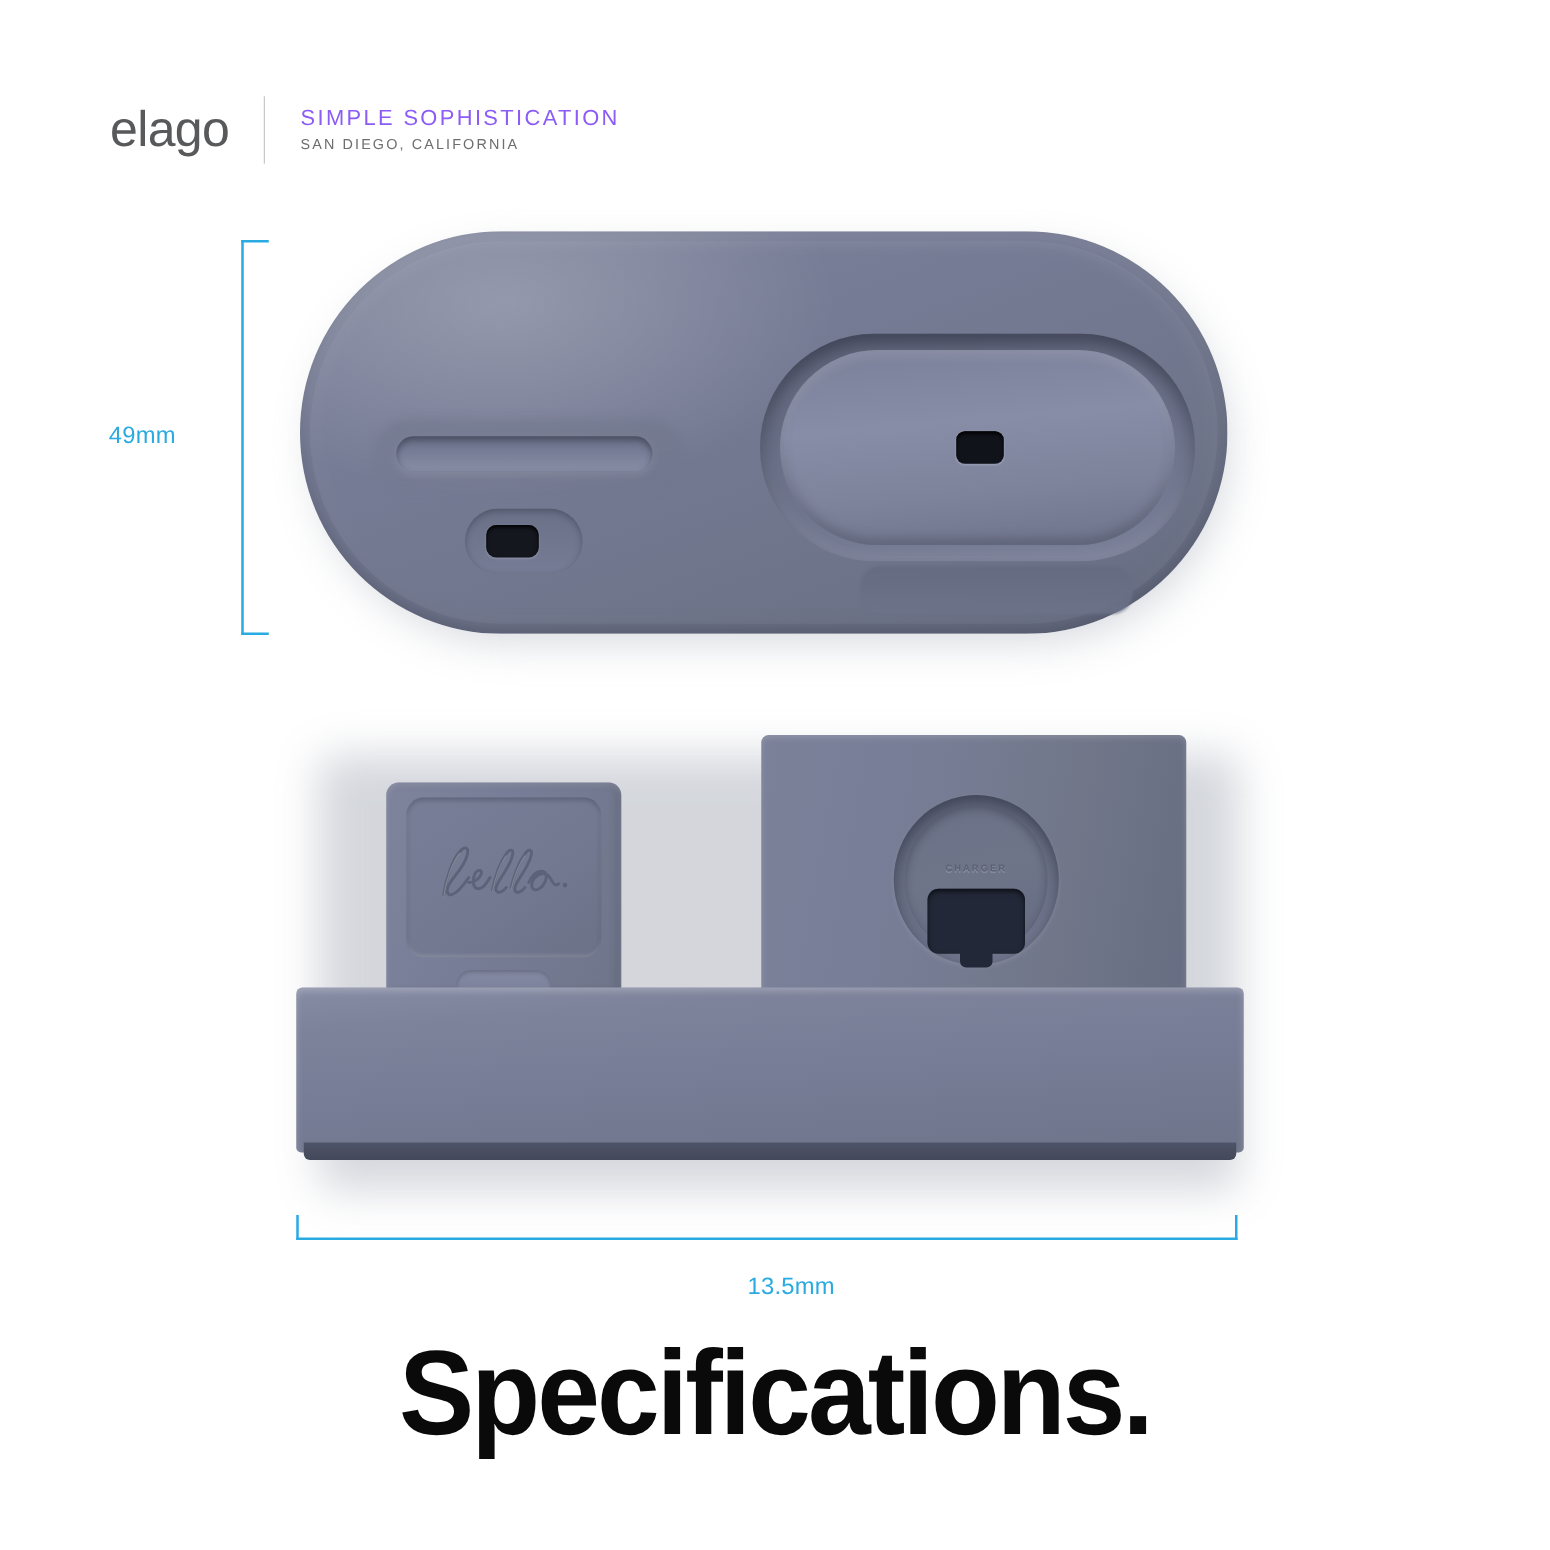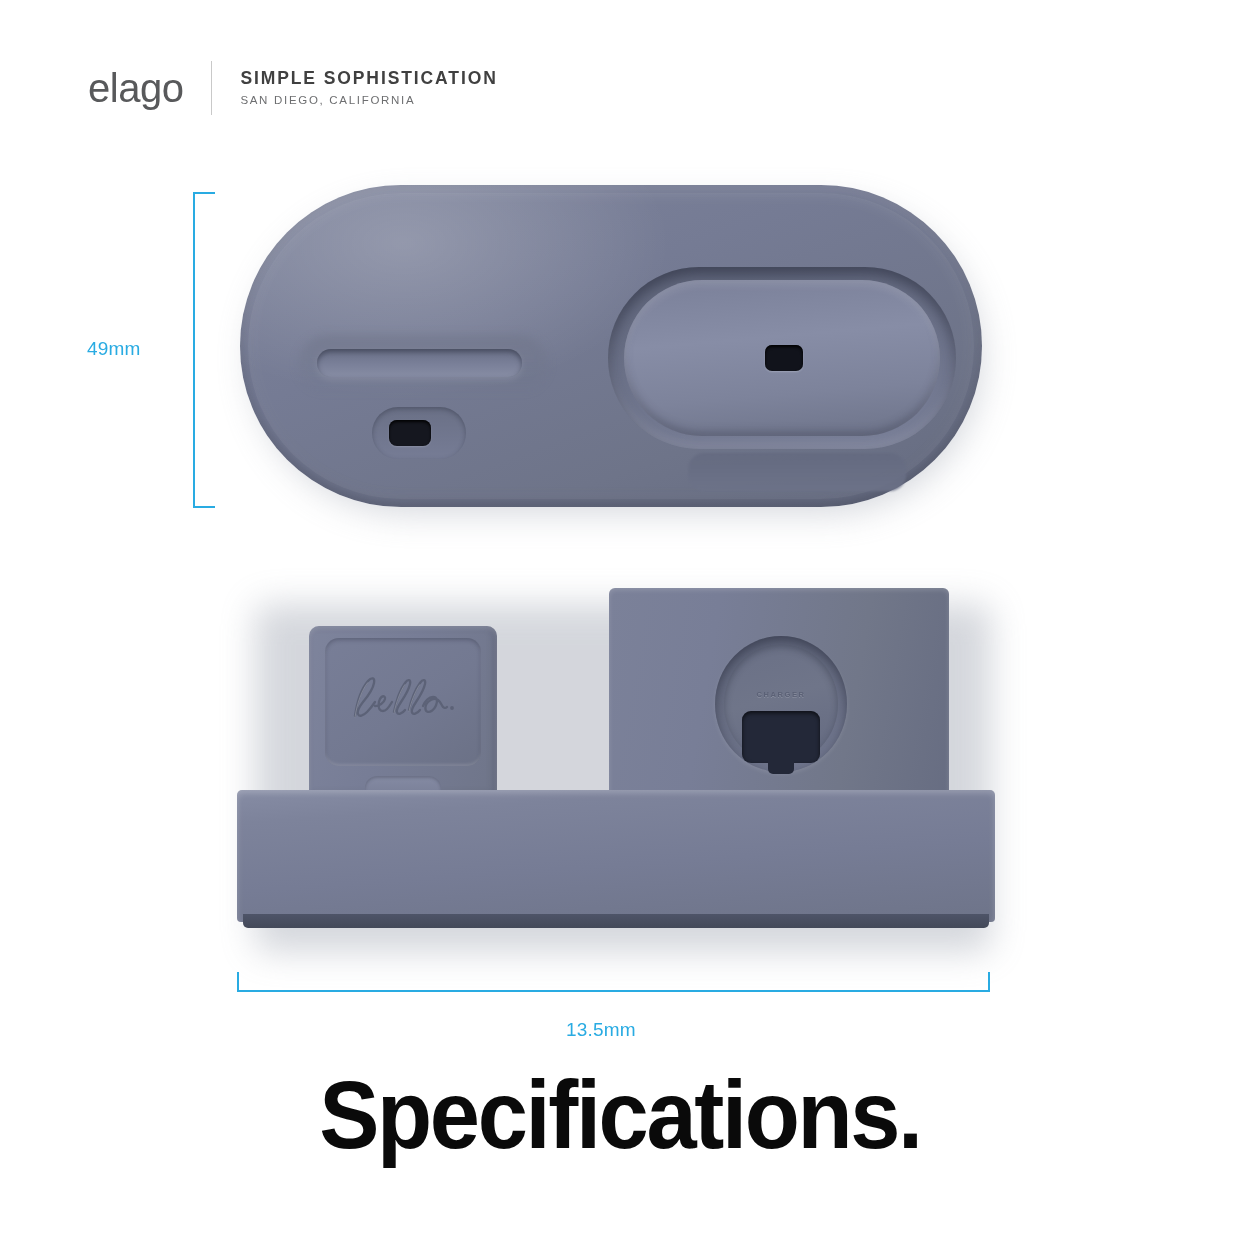--- a/index.html
+++ b/index.html
@@ -13,21 +13,21 @@
     position: relative;
     overflow: hidden;
     font-family: "Liberation Sans", sans-serif;
     background: #ffffff;
   }
 
   
   #brand-header {
     position: absolute;
     left: 88px;
-    top: 60px;
+    top: 76px;
     display: flex;
     align-items: center;
     height: 56px;
   }
   #brand-logo {
     font-family: "Liberation Sans", sans-serif;
     font-size: 40px;
     font-weight: 400;
     color: #58595b;
     letter-spacing: -0.5px;
@@ -40,22 +40,22 @@
     background: #c9c9c9;
   }
   #brand-tagline-block {
     padding-left: 28px;
     display: flex;
     flex-direction: column;
     justify-content: center;
   }
   #brand-tagline {
     font-size: 17.5px;
-    font-weight: bold;
-    color: #404040;
+    font-weight: normal;
+    color: #8b5cf6;
     letter-spacing: 1.9px;
     line-height: 1.25;
   }
   #brand-location {
     font-size: 11.5px;
     font-weight: 400;
     color: #6d6e70;
     letter-spacing: 1.7px;
     line-height: 1.3;
     margin-top: 4px;
@@ -64,21 +64,21 @@
   
   .dim-label {
     position: absolute;
     font-size: 19px;
     color: #29abe2;
     font-family: "Liberation Sans", sans-serif;
     letter-spacing: 0.2px;
     white-space: nowrap;
   }
   #dim-height-label { left: 87px; top: 338px; }
-  #dim-width-label  { left: 566px; top: 1019px; }
+  #dim-width-label  { left: 598px; top: 1019px; }
 
   #dim-height-bracket {
     position: absolute;
     left: 193px;
     top: 192px;
     width: 22px;
     height: 316px;
     border-left: 2px solid #29abe2;
     border-top: 2px solid #29abe2;
     border-bottom: 2px solid #29abe2;

